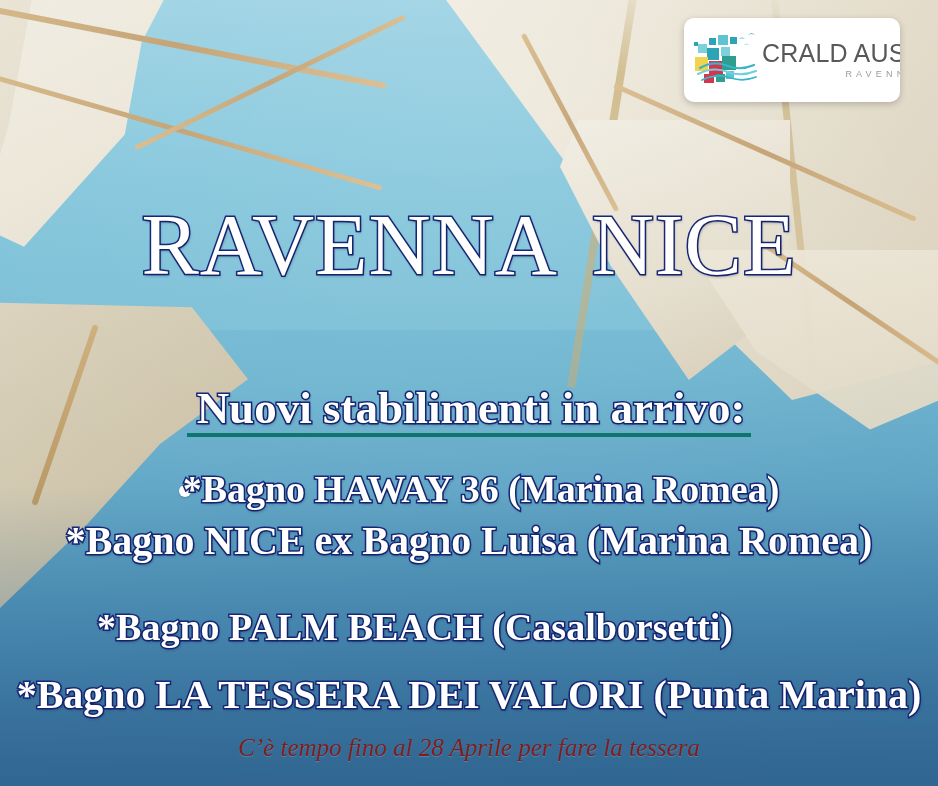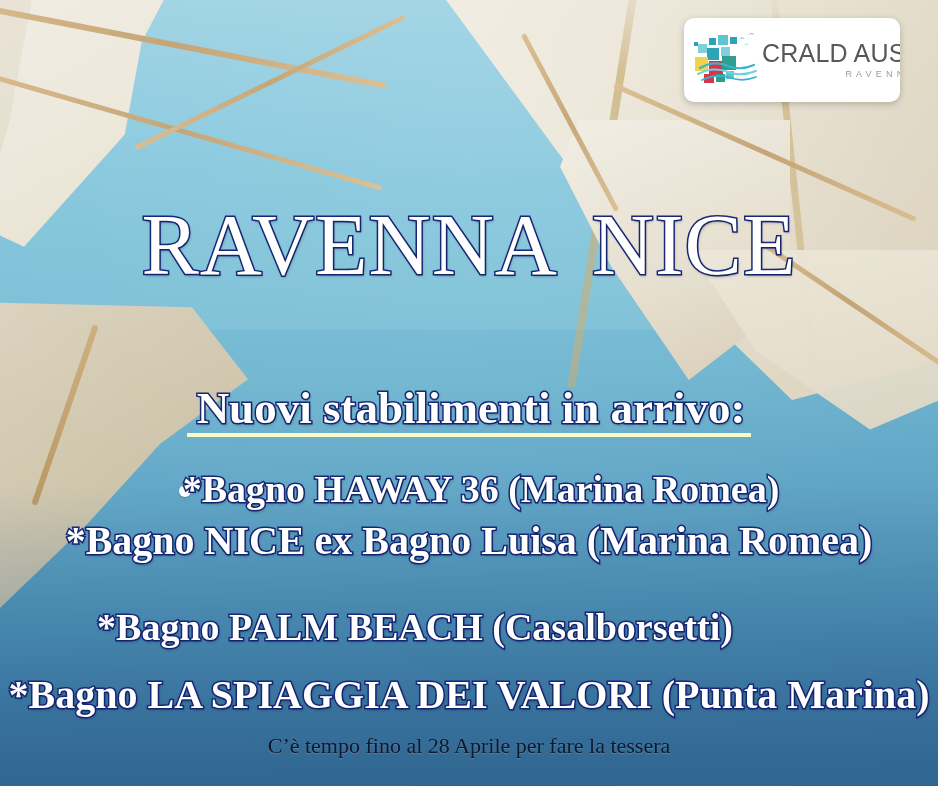--- a/index.html
+++ b/index.html
@@ -210,21 +210,21 @@
     left: 0; right: 0;
     top: 386px;
     text-align: center;
     font-size: 45px;
     line-height: 1;
     font-weight: 700;
     white-space: nowrap;
   }
   .subtitle .u {
     display: inline-block;
-    border-bottom: 4px solid #fef9c3;
+    border-bottom: 4px solid #0f766e;
     padding-bottom: 2px;
     padding-left: 10px;
     padding-right: 6px;
   }
 
   .bullet-dot {
     position: absolute;
     left: 179px;
     top: 485px;
     width: 12px;
@@ -246,26 +246,27 @@
   .line-1 { top: 470px; padding-left: 24px; }
   .line-2 { top: 521px; font-size: 40px; }
   .line-3 { top: 608px; padding-right: 108px; }
   .line-4 { top: 675px; font-size: 40px; }
 
   .footer-note {
     position: absolute;
     left: 0; right: 0;
     top: 735px;
     text-align: center;
-    font-size: 22px;
+    font-size: 25px;
     line-height: 1;
     font-weight: 400;
-    color: #0f172a;
+    color: #7f1d1d;
     white-space: nowrap;
     text-shadow: 0 1px 1px rgba(255,255,255,.18);
+    font-style: italic;
   }
 </style>
 </head>
 <body>
 
 <div class="poster">
 
   <div class="bg-sky"></div>
   <div class="bg-sky-top"></div>
 
@@ -330,18 +331,18 @@
 
     <div class="subtitle outlined">
       <span class="u">Nuovi stabilimenti in arrivo:</span>
     </div>
 
     <div class="bullet-dot"></div>
 
     <div class="line line-1 outlined">*Bagno HAWAY 36 (Marina Romea)</div>
     <div class="line line-2 outlined">*Bagno NICE ex Bagno Luisa (Marina Romea)</div>
     <div class="line line-3 outlined">*Bagno PALM BEACH (Casalborsetti)</div>
-    <div class="line line-4 outlined">*Bagno LA SPIAGGIA DEI VALORI (Punta Marina)</div>
+    <div class="line line-4 outlined">*Bagno LA TESSERA DEI VALORI (Punta Marina)</div>
 
     <div class="footer-note">C’è tempo fino al 28 Aprile per fare la tessera</div>
   </div>
 
 </div>
 
 </body></html>

